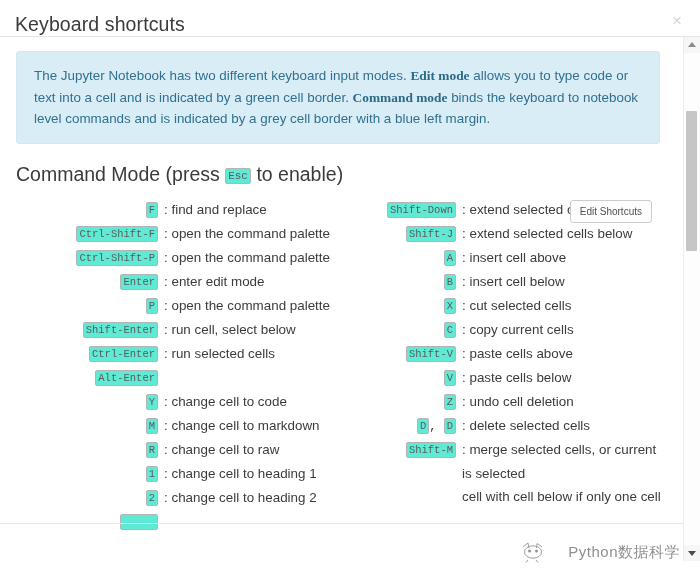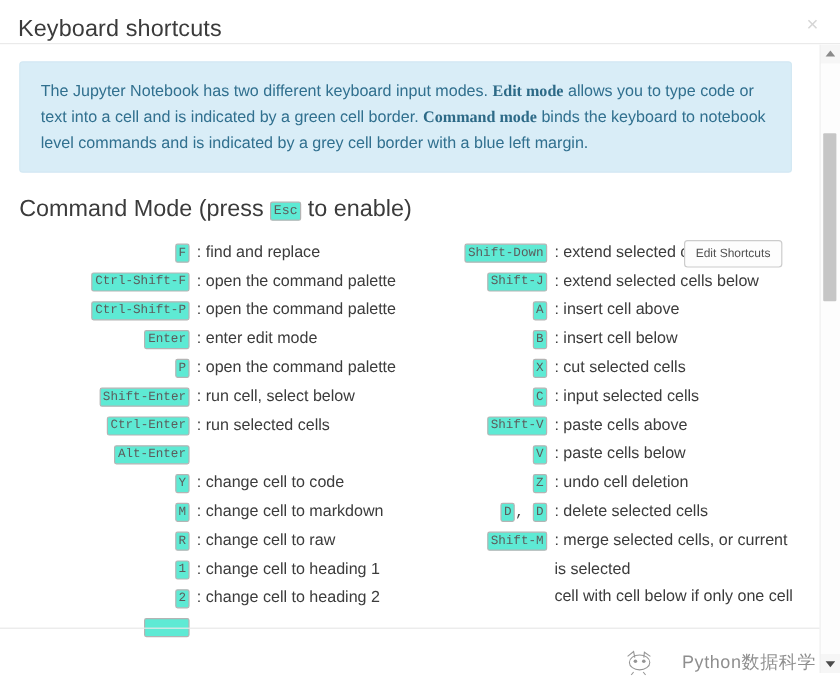--- a/index.html
+++ b/index.html
@@ -375,21 +375,21 @@
             <div class="row">
               <div class="keycell"><span class="kbd">B</span></div>
               <div class="desccell"><span>: insert cell below</span></div>
             </div>
             <div class="row">
               <div class="keycell"><span class="kbd">X</span></div>
               <div class="desccell"><span>: cut selected cells</span></div>
             </div>
             <div class="row">
               <div class="keycell"><span class="kbd">C</span></div>
-              <div class="desccell"><span>: input selected cells</span></div>
+              <div class="desccell"><span>: copy current cells</span></div>
             </div>
             <div class="row">
               <div class="keycell"><span class="kbd">Shift-V</span></div>
               <div class="desccell"><span>: paste cells above</span></div>
             </div>
             <div class="row">
               <div class="keycell"><span class="kbd">V</span></div>
               <div class="desccell"><span>: paste cells below</span></div>
             </div>
             <div class="row">

